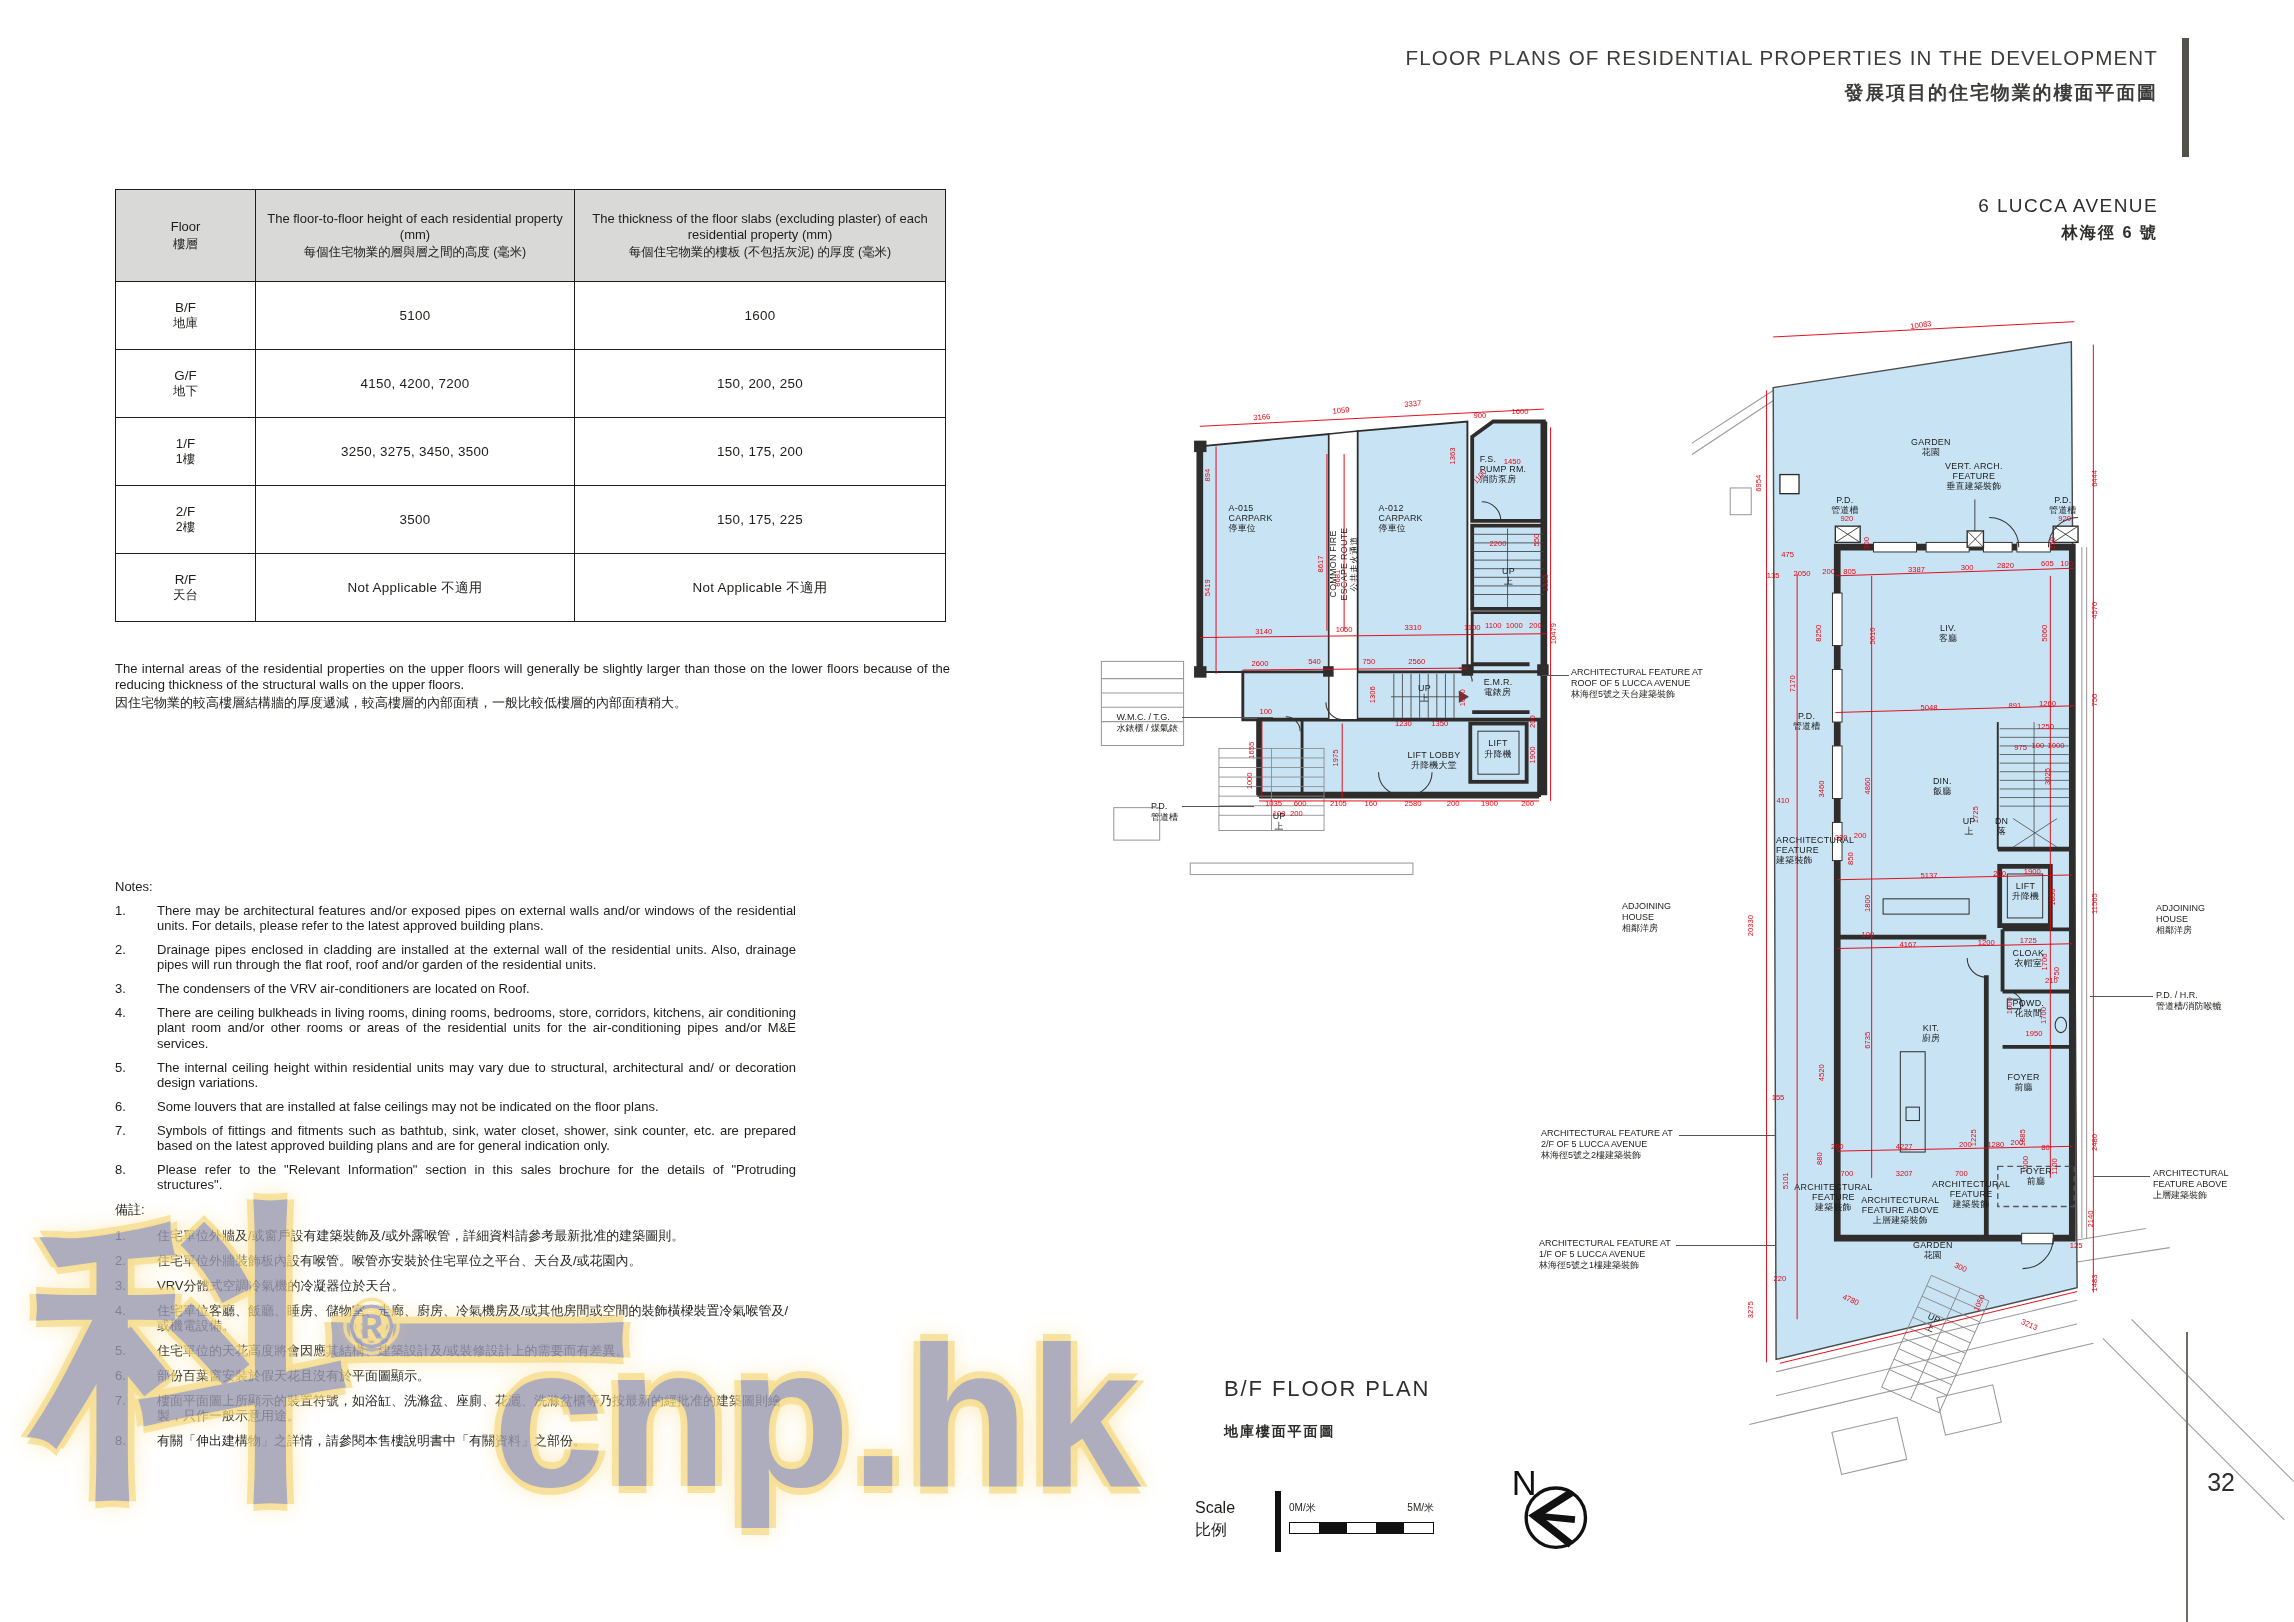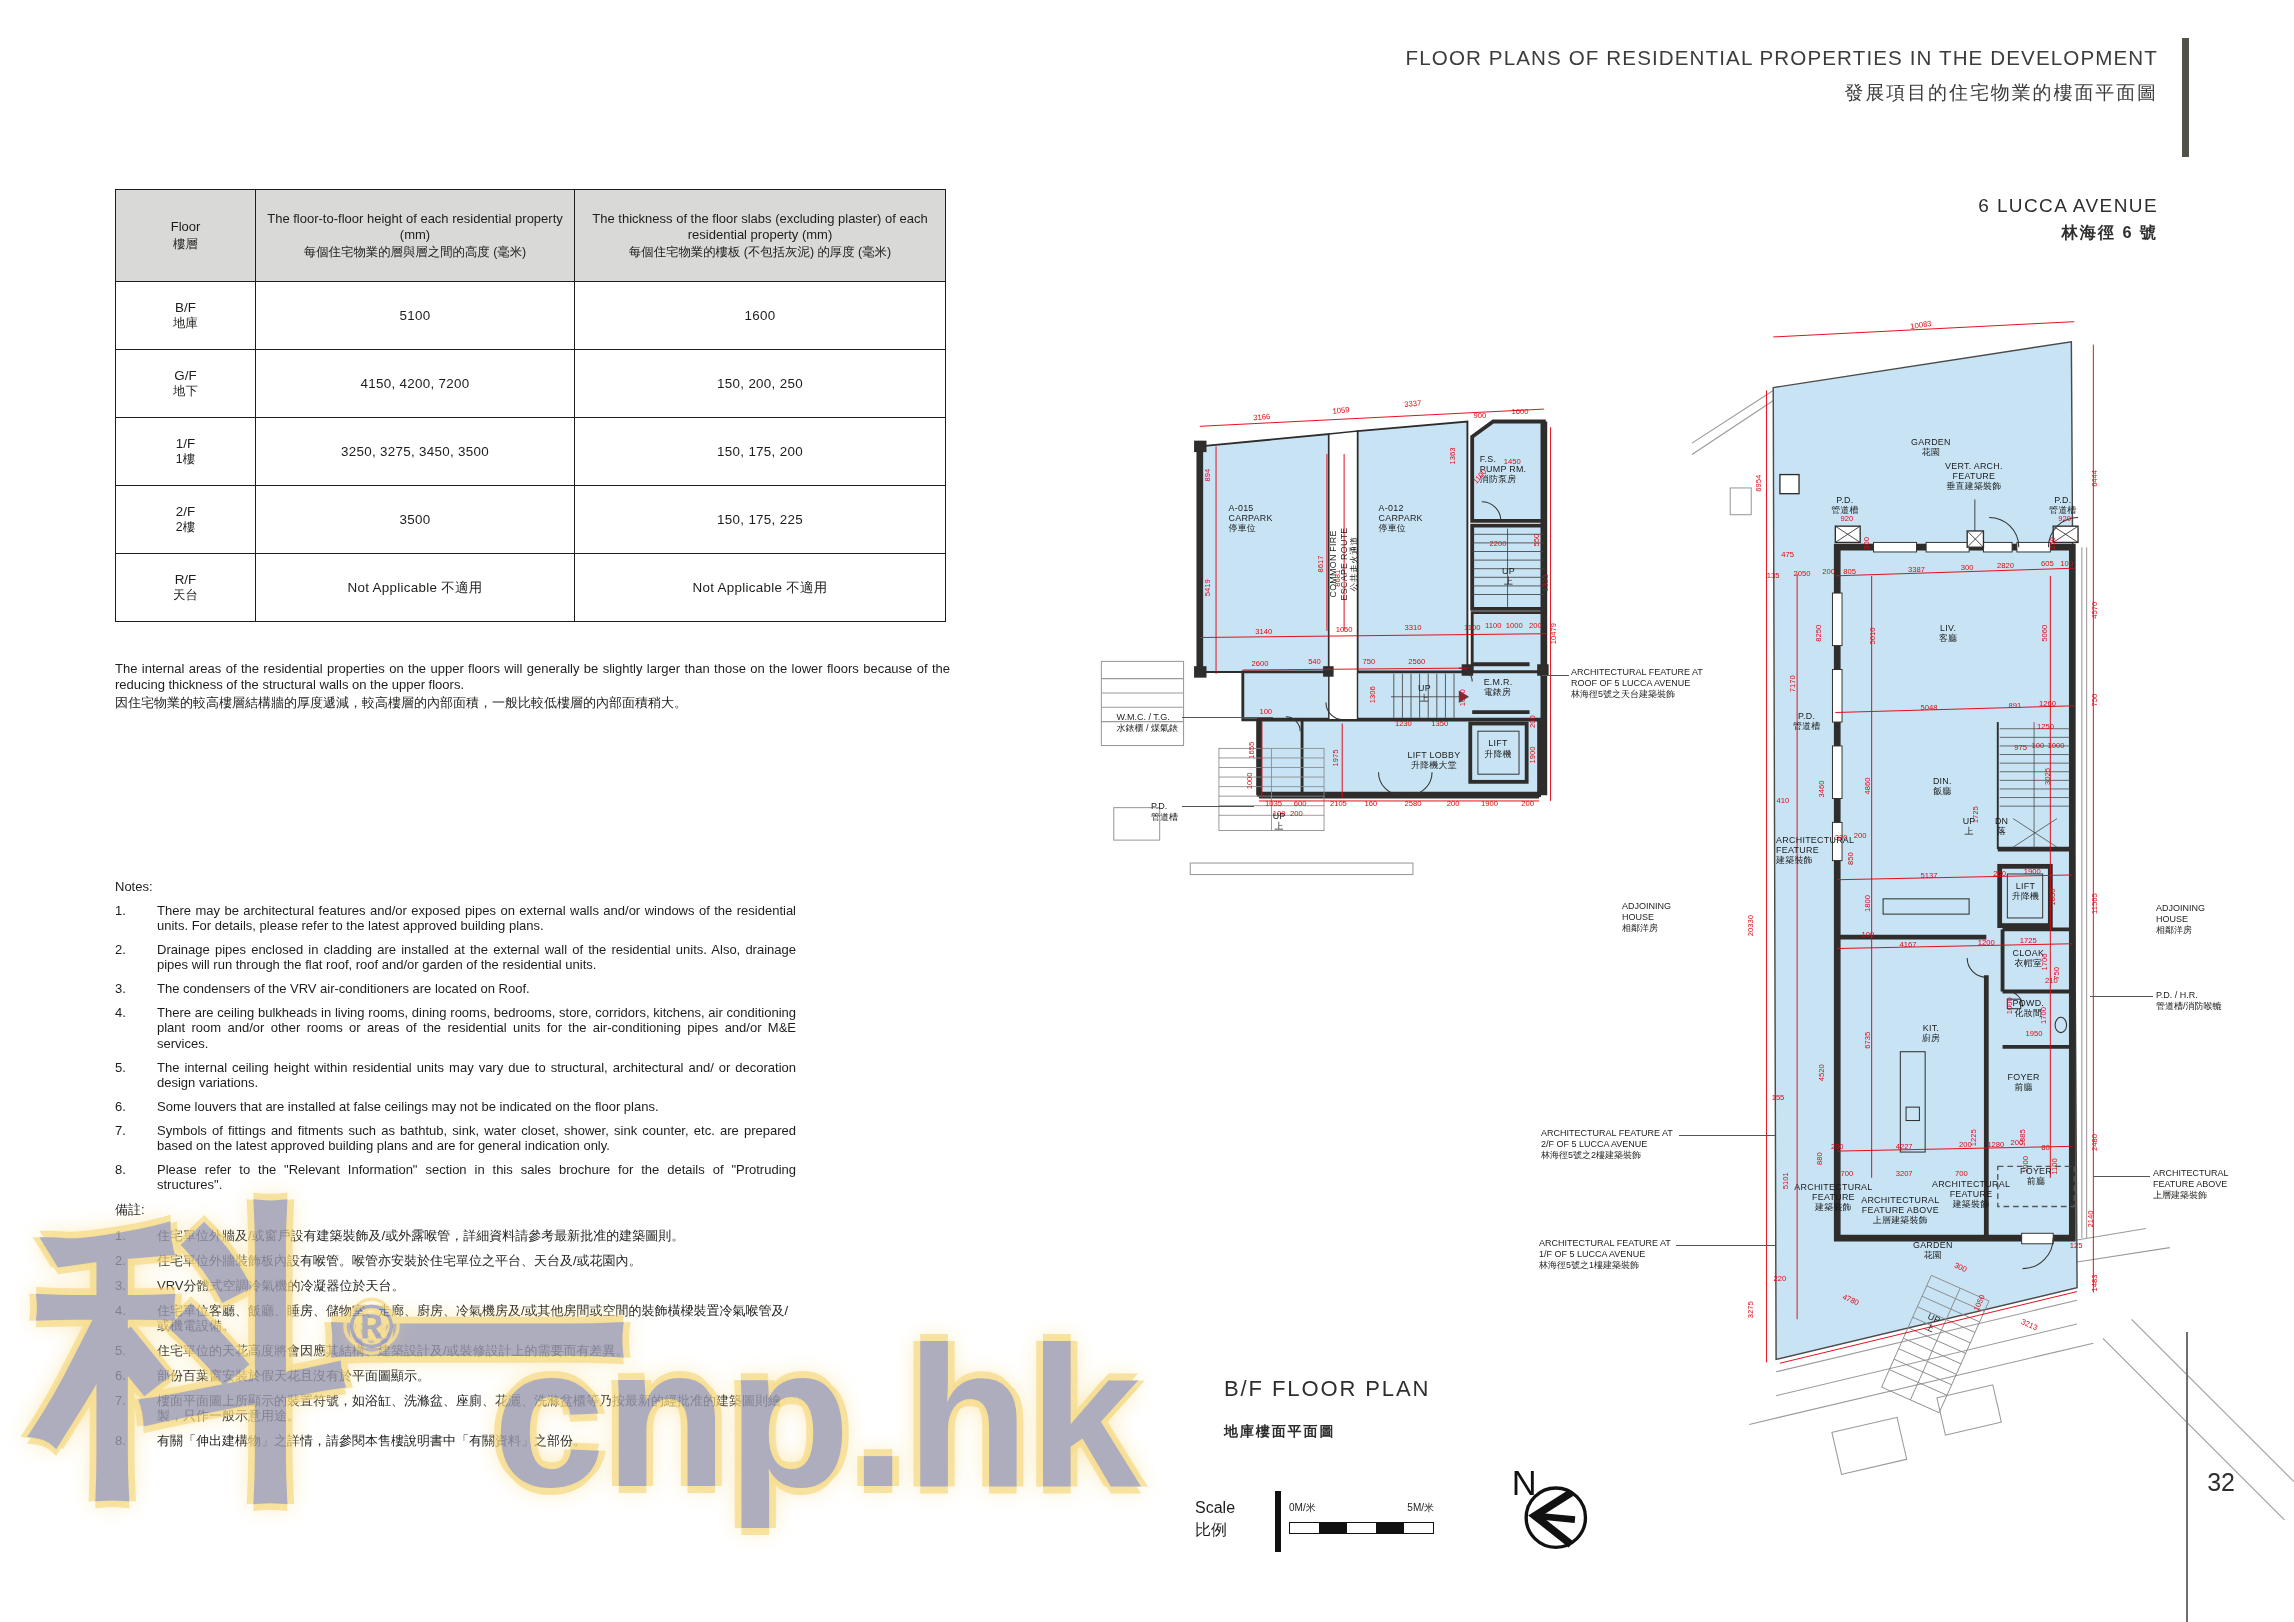--- a/index.html
+++ b/index.html
@@ -3,21 +3,21 @@
 <meta charset="utf-8">
 <style>
   *{margin:0;padding:0;box-sizing:border-box}
   html,body{background:#e8e8e8}
   .page{position:relative;width:2294px;height:1622px;background:#ffffff;overflow:hidden;
         font-family:"Liberation Sans",sans-serif;color:#1d1d1b}
   [data-abs]{position:absolute}
 
   
   .title-en{top:46px;right:136px;font-size:20.6px;letter-spacing:1.1px;color:#3c3c3b;white-space:nowrap}
-  .title-zh{top:80px;right:136px;font-size:19px;font-weight:normal;color:#3c3c3b;letter-spacing:1.9px;white-space:nowrap}
+  .title-zh{top:80px;right:136px;font-size:19px;font-weight:bold;color:#3c3c3b;letter-spacing:1.9px;white-space:nowrap}
   .title-bar{top:38px;right:105px;width:6.7px;height:119px;background:#52514a}
   .lucca-en{top:195px;right:136px;font-size:19px;letter-spacing:1.4px;color:#2e2e2d;white-space:nowrap}
   .lucca-zh{top:222px;right:136px;font-size:16.3px;font-weight:bold;letter-spacing:1.9px;color:#2e2e2d;white-space:nowrap}
 
   
   .spec-table{left:115px;top:189px;width:830px;border-collapse:collapse;table-layout:fixed}
   .spec-table th,.spec-table td{border:1.4px solid #1d1d1b;text-align:center;vertical-align:middle;padding:5.7px 7.6px}
   .spec-table th{background:#d9d9d8;font-weight:normal}
   .hdr-en{font-size:13px;line-height:1.25}
   .hdr-zh{font-size:12.4px;line-height:1.3}

